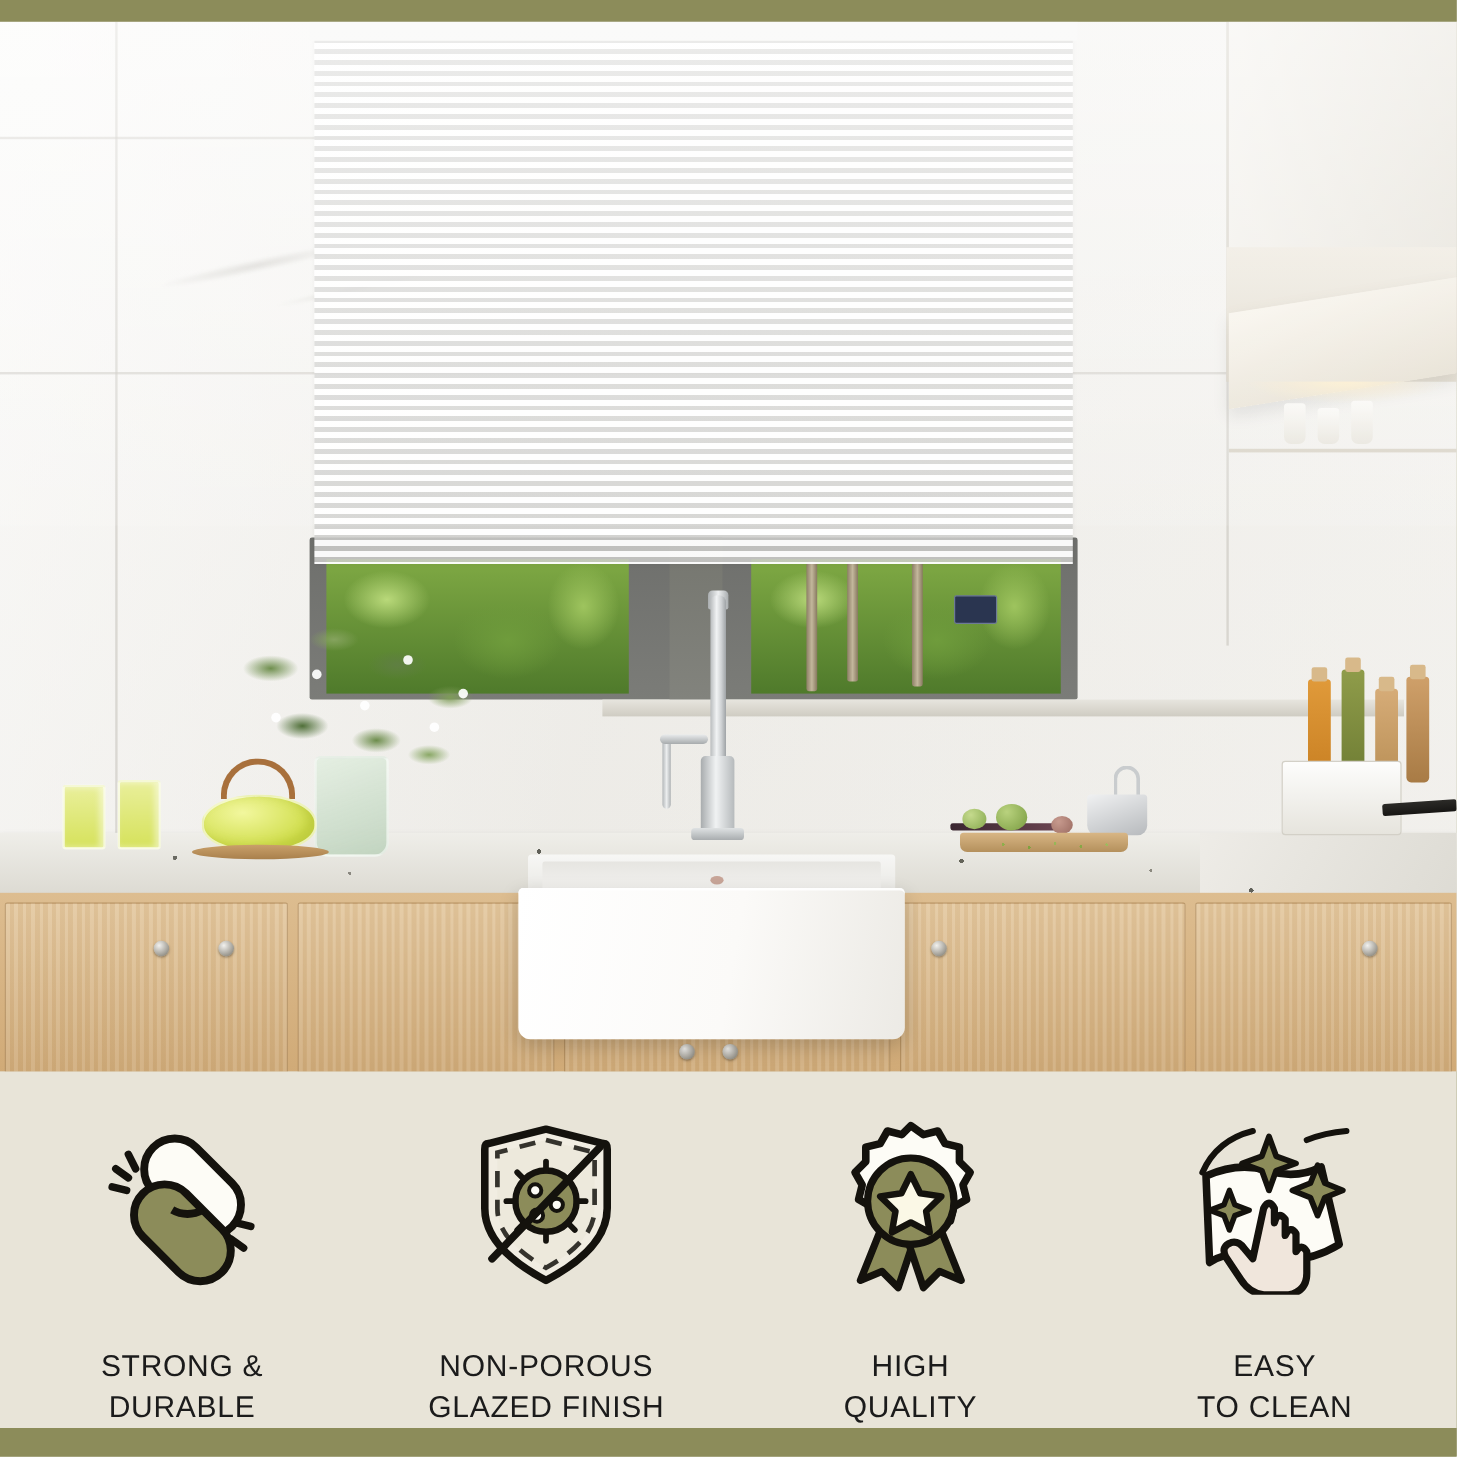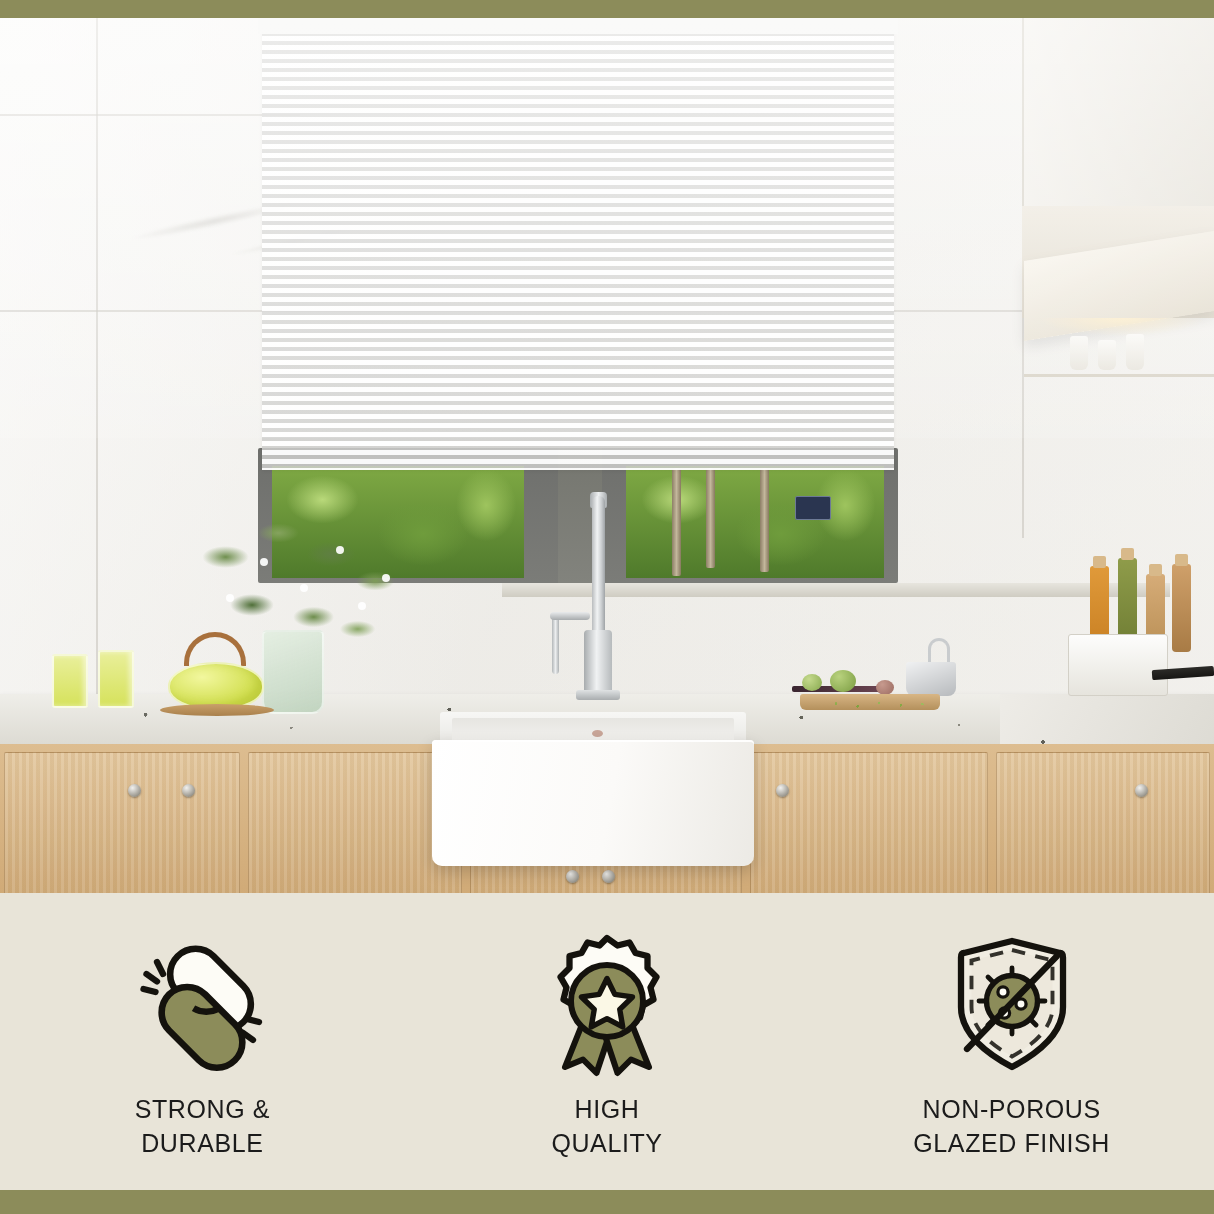--- a/index.html
+++ b/index.html
@@ -411,21 +411,21 @@
     width:1214px; height:297px;
     background:#E8E4D8;
     display:flex;
     z-index:30;
   }
   .feature {
     flex:1 1 0;
     display:flex;
     flex-direction:column;
     align-items:center;
-    justify-content:flex-start;
+    justify-content:space-between;
     padding-top:36px;
   }
   .feature-icon {
     width:150px; height:150px;
     display:flex; align-items:center; justify-content:center;
   }
   .feature-icon svg { width:150px; height:150px; display:block; }
   .feature-label {
     margin-top:14px;
     font-family:"Liberation Sans", sans-serif;
@@ -563,35 +563,20 @@
           <g transform="rotate(-45 50 50)">
             <rect x="22" y="30" width="34" height="62" rx="17" fill="#8C8C5A" stroke="#14120D" stroke-width="4.4"></rect>
           </g>
 
           <g transform="rotate(-45 50 50)">
             <path d="M44 48 a17 17 0 0 0 12 12" fill="none" stroke="#14120D" stroke-width="4.4"></path>
           </g>
         </svg>
       </div>
       <div class="feature-label"><span>STRONG &amp;</span><br><span>DURABLE</span></div>
-    </div>
-
-    <div class="feature">
-      <div class="feature-icon">
-        <svg viewBox="0 0 100 100" aria-hidden="true">
-
-          <path d="M34 62 L22 92 L34 87 L43 96 L53 66 Z" fill="#8C8C5A" stroke="#14120D" stroke-width="4" stroke-linejoin="round"></path>
-          <path d="M66 62 L78 92 L66 87 L57 96 L47 66 Z" fill="#8C8C5A" stroke="#14120D" stroke-width="4" stroke-linejoin="round"></path>
-
-          <path d="M50 6 l7 5 8-2 4 7 8 2 0 8 6 6-4 7 2 8-7 4-2 8-8 1-5 7-8-3-8 3-5-7-8-1-2-8-7-4 2-8-4-7 6-6 0-8 8-2 4-7 8 2 z" fill="#FDFCF6" stroke="#14120D" stroke-width="4.2" stroke-linejoin="round"></path>
-          <circle cx="50" cy="48" r="24" fill="#8C8C5A" stroke="#14120D" stroke-width="4"></circle>
-          <path d="M50 33 l5.2 10.6 11.8 1.7 -8.5 8.3 2 11.7 -10.5 -5.5 -10.5 5.5 2 -11.7 -8.5 -8.3 11.8 -1.7 z" fill="#FBF8E6" stroke="#14120D" stroke-width="3.6" stroke-linejoin="round"></path>
-        </svg>
-      </div>
-      <div class="feature-label"><span>HIGH</span><br><span>QUALITY</span></div>
     </div>
 
     <div class="feature">
       <div class="feature-icon">
         <svg viewBox="0 0 100 100" aria-hidden="true">
           <path d="M50 8 L82 16 Q84 16 84 19 L84 52 Q84 74 50 92 Q16 74 16 52 L16 19 Q16 16 18 16 Z" fill="#F1EDE2" stroke="#14120D" stroke-width="4.2" stroke-linejoin="round"></path>
           <path d="M50 14 L77 21 L77 52 Q77 70 50 85 Q23 70 23 52 L23 21 Z" fill="#EDE8DB" stroke="#14120D" stroke-width="2.6" stroke-dasharray="9 7" opacity=".85"></path>
 
           <circle cx="50" cy="48" r="17" fill="#8C8C5A" stroke="#14120D" stroke-width="3.6"></circle>
           <g stroke="#14120D" stroke-width="3.2" stroke-linecap="round">
@@ -607,17 +592,52 @@
           <circle cx="44" cy="42" r="3.4" fill="#FDFCF6" stroke="#14120D" stroke-width="2.2"></circle>
           <circle cx="56" cy="50" r="3.4" fill="#FDFCF6" stroke="#14120D" stroke-width="2.2"></circle>
           <circle cx="45" cy="56" r="3.4" fill="#FDFCF6" stroke="#14120D" stroke-width="2.2"></circle>
 
           <line x1="20" y1="80" x2="80" y2="18" stroke="#14120D" stroke-width="4.2" stroke-linecap="round"></line>
         </svg>
       </div>
       <div class="feature-label"><span>NON-POROUS</span><br><span>GLAZED FINISH</span></div>
     </div>
 
+    <div class="feature">
+      <div class="feature-icon">
+        <svg viewBox="0 0 100 100" aria-hidden="true">
+
+          <path d="M34 62 L22 92 L34 87 L43 96 L53 66 Z" fill="#8C8C5A" stroke="#14120D" stroke-width="4" stroke-linejoin="round"></path>
+          <path d="M66 62 L78 92 L66 87 L57 96 L47 66 Z" fill="#8C8C5A" stroke="#14120D" stroke-width="4" stroke-linejoin="round"></path>
+
+          <path d="M50 6 l7 5 8-2 4 7 8 2 0 8 6 6-4 7 2 8-7 4-2 8-8 1-5 7-8-3-8 3-5-7-8-1-2-8-7-4 2-8-4-7 6-6 0-8 8-2 4-7 8 2 z" fill="#FDFCF6" stroke="#14120D" stroke-width="4.2" stroke-linejoin="round"></path>
+          <circle cx="50" cy="48" r="24" fill="#8C8C5A" stroke="#14120D" stroke-width="4"></circle>
+          <path d="M50 33 l5.2 10.6 11.8 1.7 -8.5 8.3 2 11.7 -10.5 -5.5 -10.5 5.5 2 -11.7 -8.5 -8.3 11.8 -1.7 z" fill="#FBF8E6" stroke="#14120D" stroke-width="3.6" stroke-linejoin="round"></path>
+        </svg>
+      </div>
+      <div class="feature-label"><span>HIGH</span><br><span>QUALITY</span></div>
+    </div>
+
+    <div class="feature">
+      <div class="feature-icon">
+        <svg viewBox="0 0 100 100" aria-hidden="true">
+
+          <g fill="none" stroke="#14120D" stroke-width="3.4" stroke-linecap="round">
+            <path d="M10 32 Q18 14 38 9"></path>
+            <path d="M68 14 Q78 10 90 9"></path>
+          </g>
+
+          <path d="M12 34 Q30 26 46 31 Q62 36 76 29 L86 72 Q66 84 46 79 Q26 74 14 82 Z" fill="#FDFCF6" stroke="#14120D" stroke-width="4.2" stroke-linejoin="round"></path>
+
+          <path d="M47 12 l4 11 11 4 -11 4 -4 11 -4 -11 -11 -4 11 -4 z" fill="#8C8C5A" stroke="#14120D" stroke-width="3.2" stroke-linejoin="round"></path>
+          <path d="M74 28 l4 10 10 4 -10 4 -4 10 -4 -10 -10 -4 10 -4 z" fill="#8C8C5A" stroke="#14120D" stroke-width="3.2" stroke-linejoin="round"></path>
+          <path d="M25 42 l3 8 8 3 -8 3 -3 8 -3 -8 -8 -3 8 -3 z" fill="#8C8C5A" stroke="#14120D" stroke-width="3" stroke-linejoin="round"></path>
+
+          <path d="M44 52 q3 -6 6 0 l0 8 q2 -7 6 -2 l0 9 q3 -6 6 -1 l0 10 q3 -5 6 0 l0 12 q0 10 -10 12 l-14 0 q-8 -1 -13 -9 l-8 -12 q-3 -6 3 -8 q4 -1 7 3 l5 6 z" fill="#F0E6DC" stroke="#14120D" stroke-width="4" stroke-linejoin="round"></path>
+        </svg>
+      </div>
+      <div class="feature-label"><span>EASY</span><br><span>TO CLEAN</span></div>
+    </div>
 
   </div>
 
   <div class="bottom-rule"></div>
 </div>
 
 </body></html>

